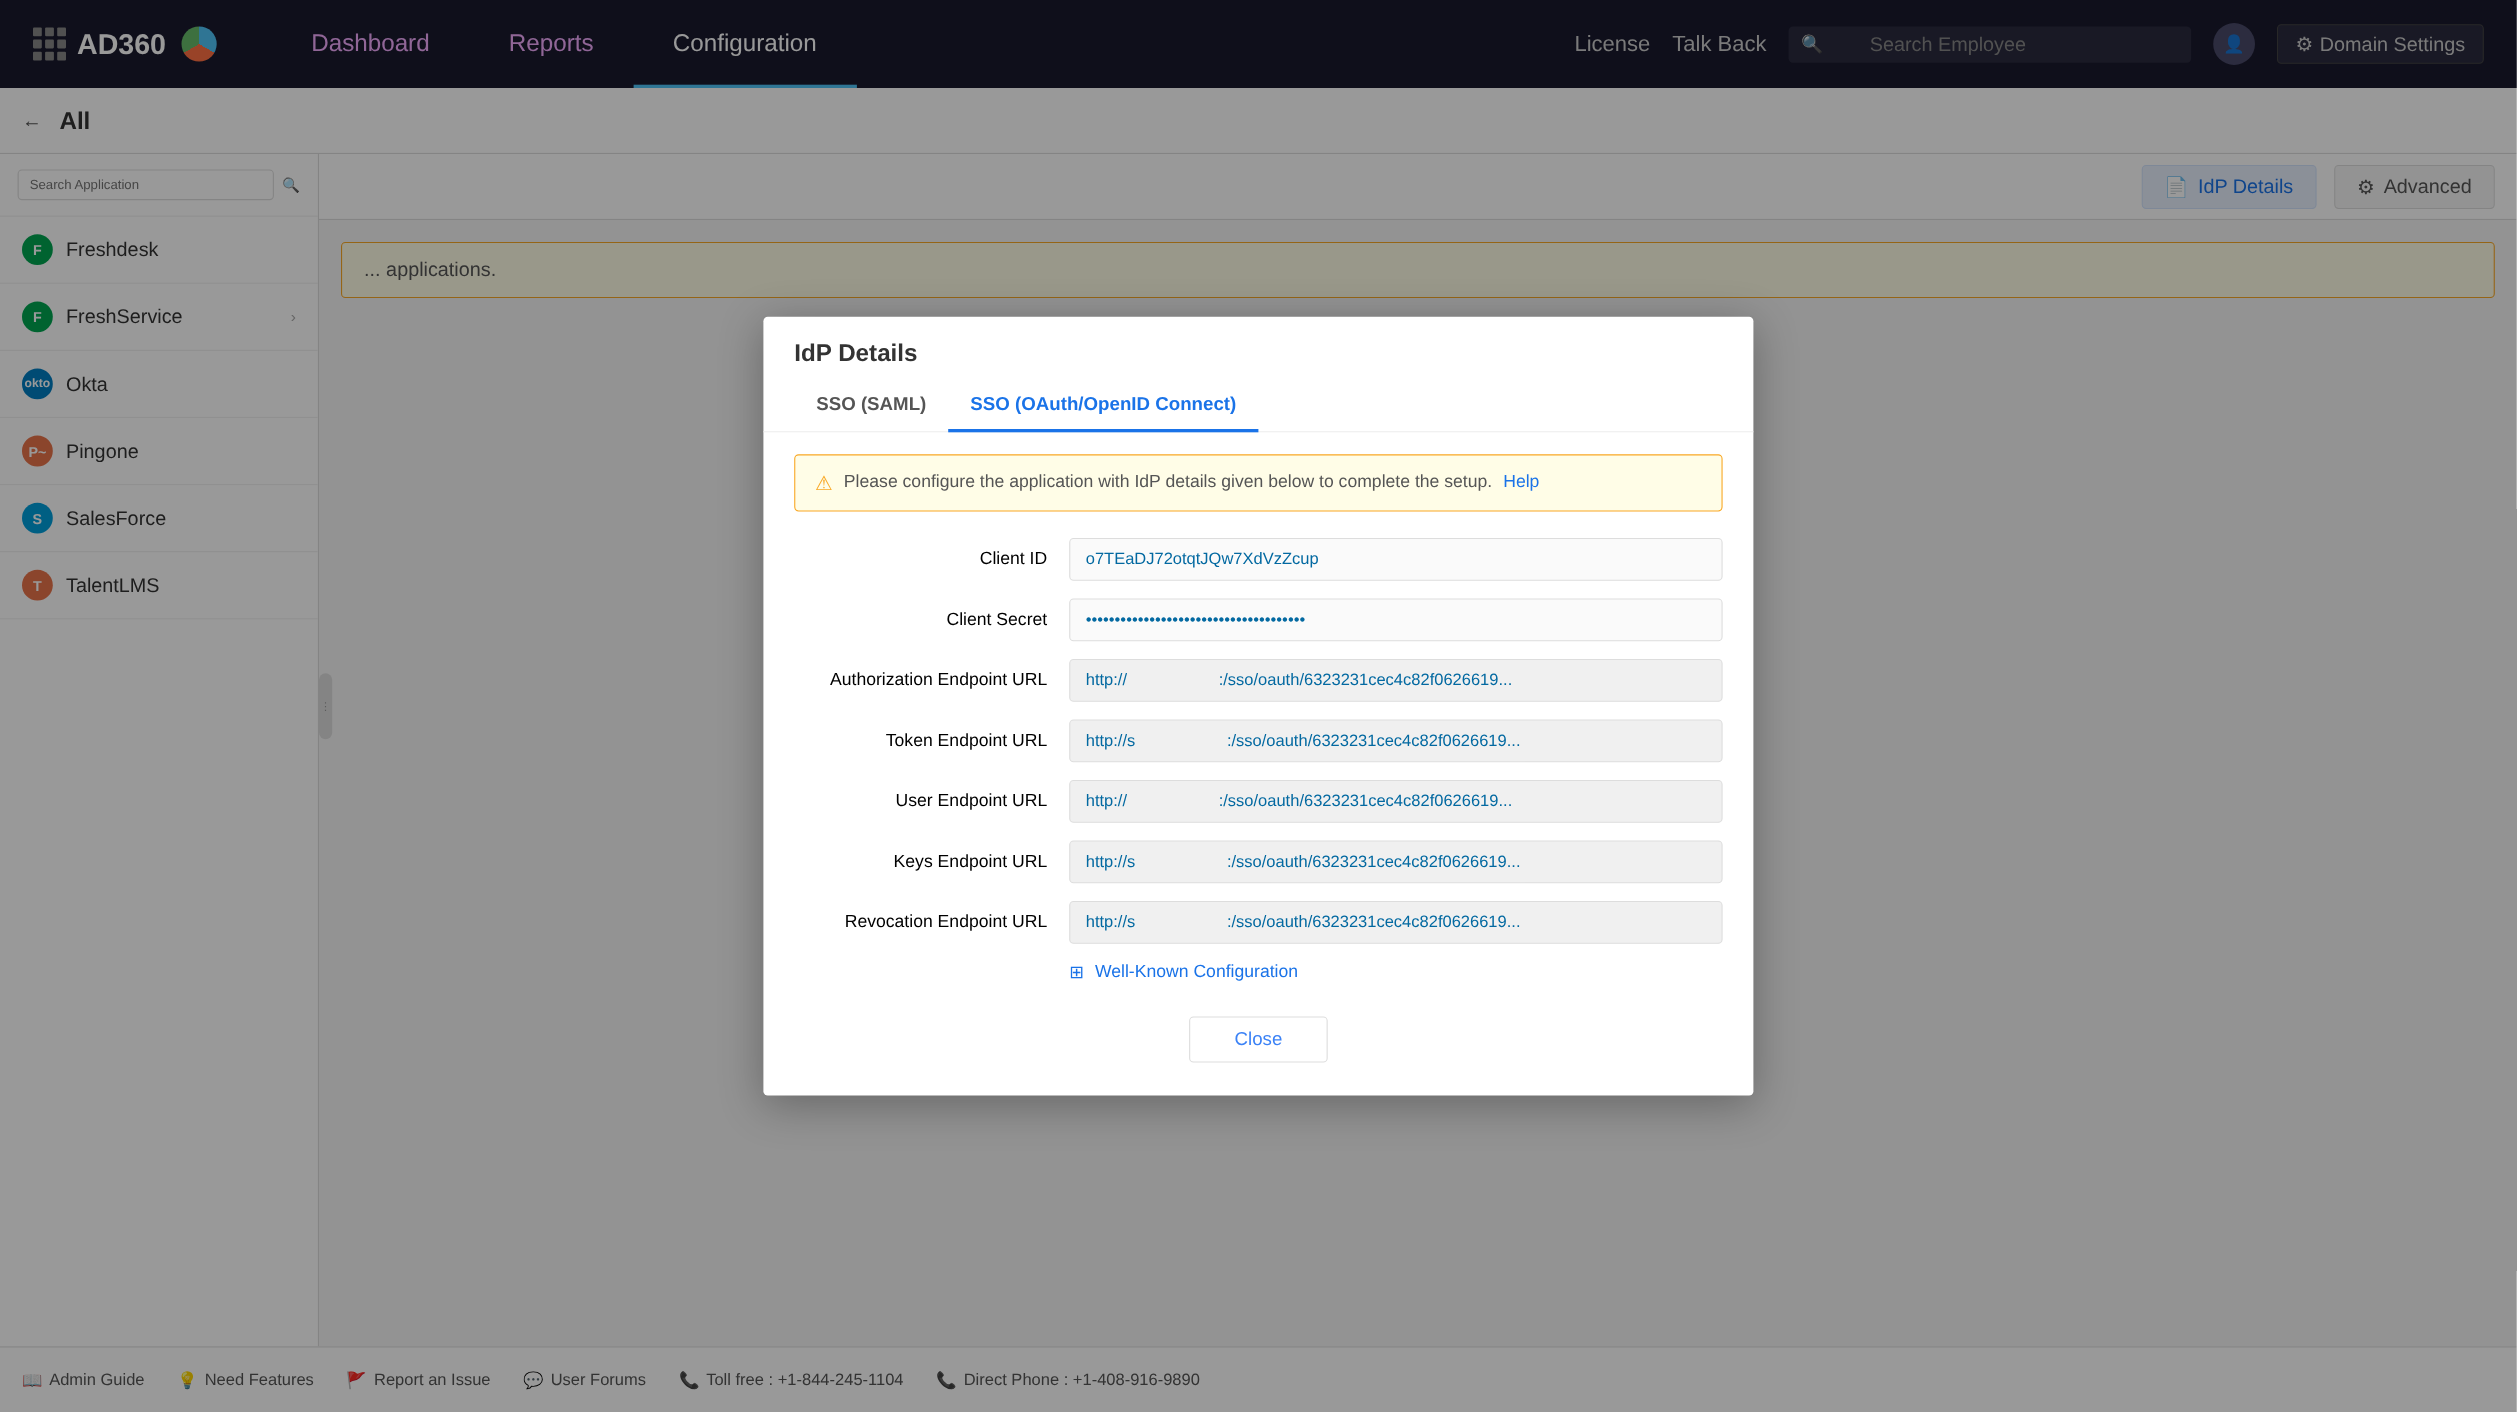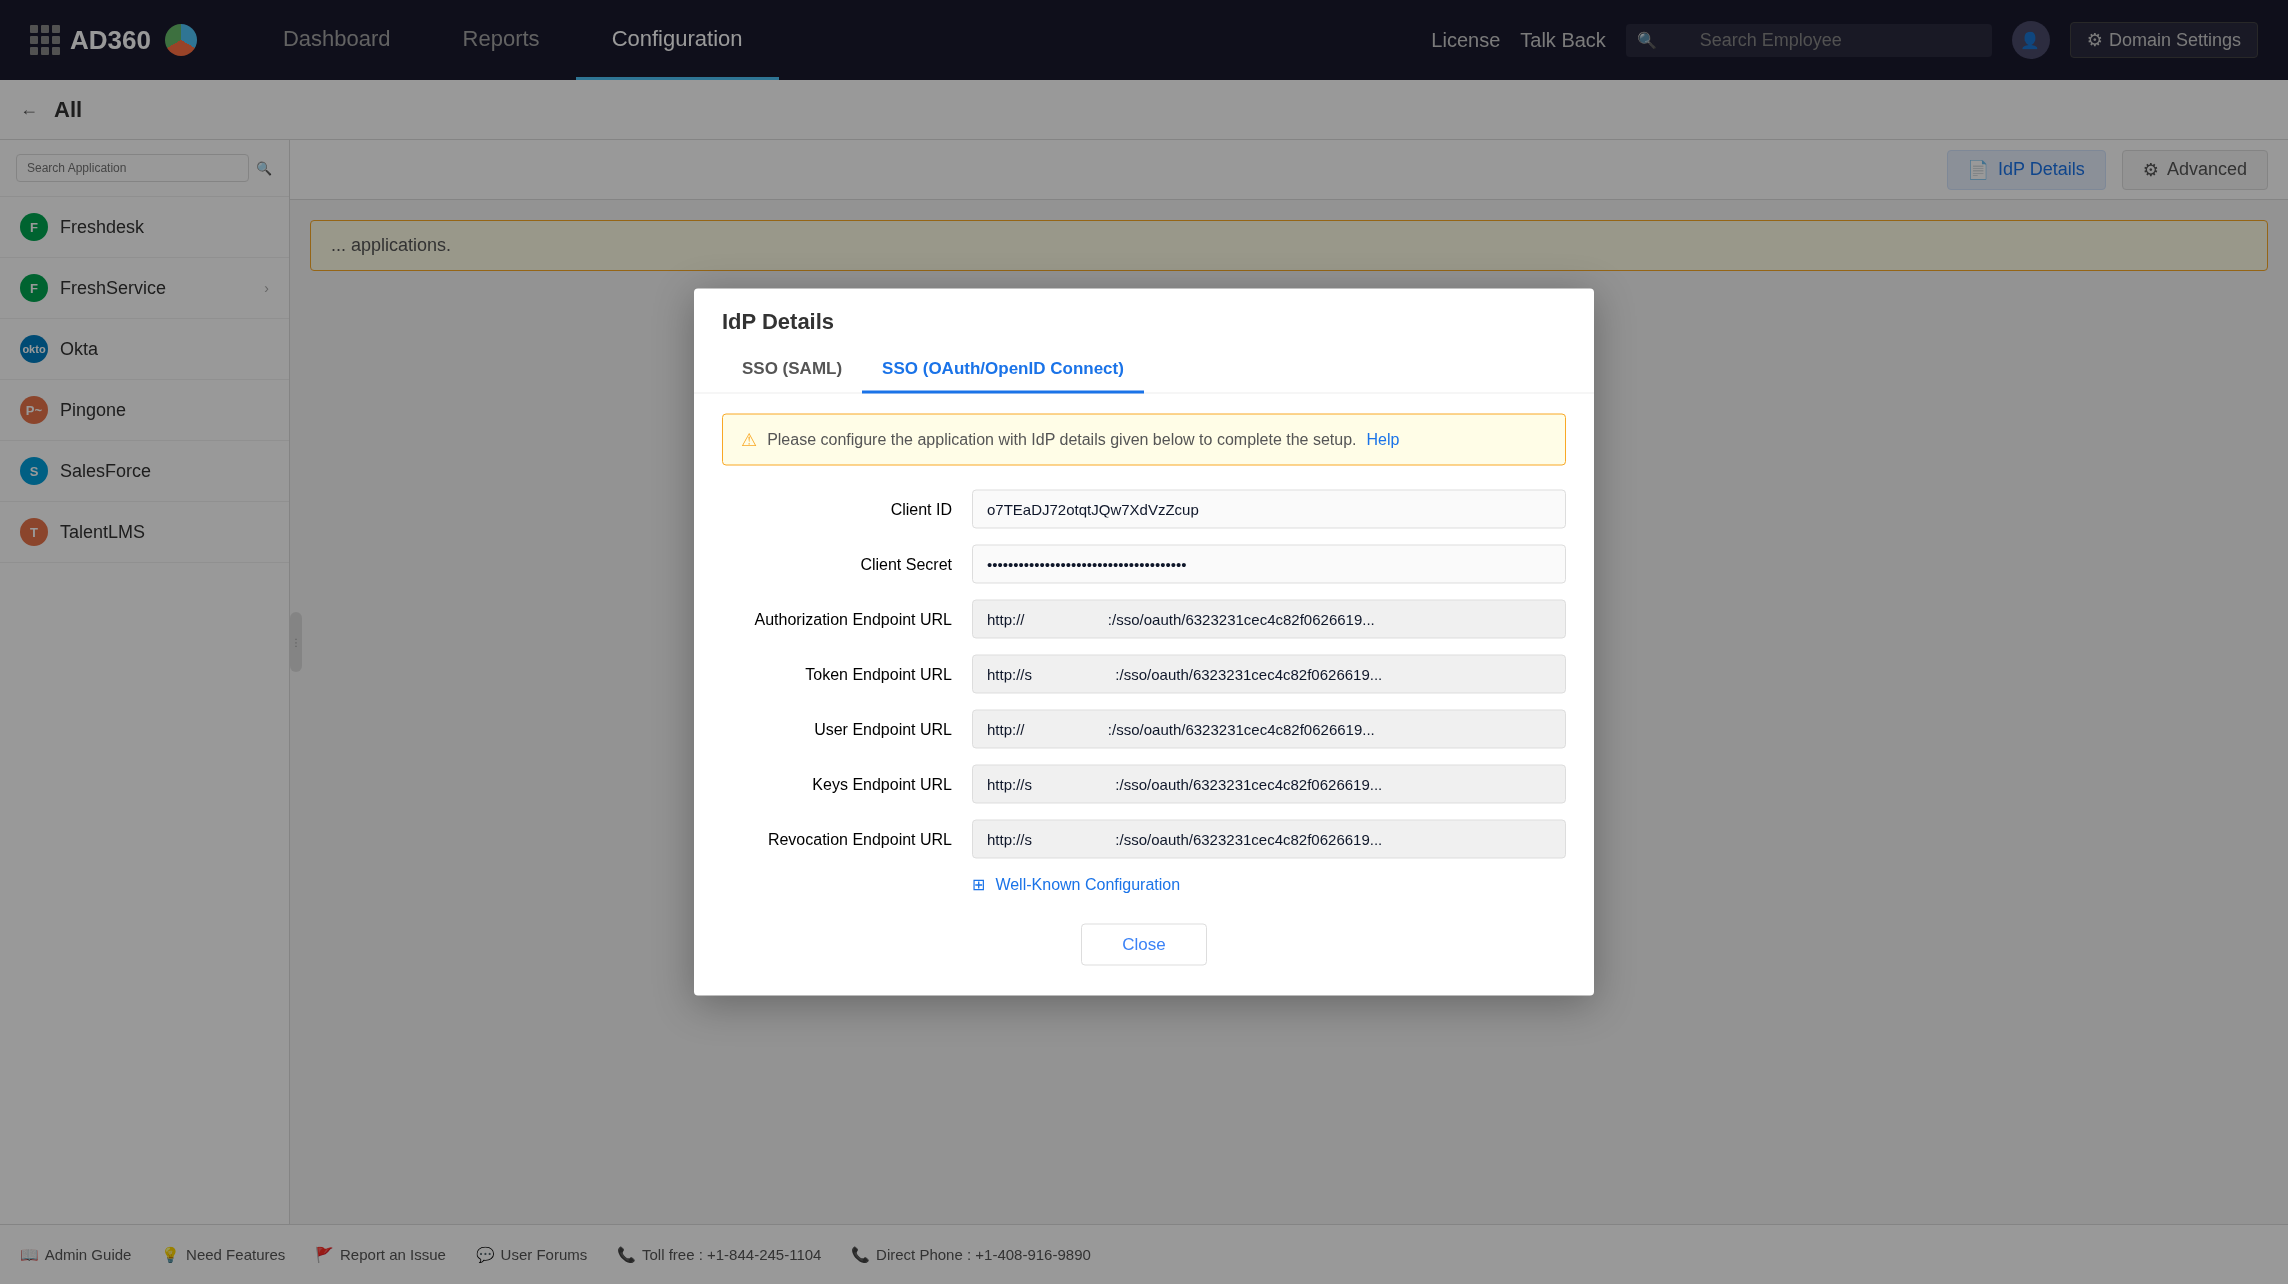--- a/index.html
+++ b/index.html
@@ -16,21 +16,21 @@
     .logo-grid { display: grid; grid-template-columns: repeat(3,8px); gap: 3px; }
     .logo-grid span { width: 8px; height: 8px; background: #888; border-radius: 1px; display: block; }
     .logo-text { color: white; font-size: 26px; font-weight: bold; }
     .logo-circle {
       width: 32px; height: 32px; border-radius: 50%;
       background: conic-gradient(#4fc3f7 0deg 120deg, #ff7043 120deg 240deg, #66bb6a 240deg 360deg);
       margin-left: 4px;
     }
     .nav-items { display: flex; align-items: center; gap: 0; margin-left: 20px; height: 100%; }
     .nav-item {
-      color: #a3a3a3; font-size: 22px; padding: 0 36px; height: 100%;
+      color: #f0abfc; font-size: 22px; padding: 0 36px; height: 100%;
       display: flex; align-items: center; cursor: pointer; border-bottom: 3px solid transparent;
     }
     .nav-item.active { color: white; border-bottom: 3px solid #4fc3f7; }
     .nav-right { margin-left: auto; display: flex; align-items: center; gap: 20px; padding-right: 30px; }
     .nav-link { color: #ccc; font-size: 20px; cursor: pointer; }
     .search-box {
       display: flex; align-items: center; background: #2a2a3e; border-radius: 4px;
       padding: 6px 12px; gap: 8px;
     }
     .search-box input {
@@ -145,21 +145,21 @@
     .warning-bar a { color: #1a73e8; text-decoration: none; }
     .warning-icon { color: #f9a825; font-size: 18px; }
     .form-row {
       display: flex; align-items: center; margin-bottom: 16px; gap: 20px;
     }
     .form-label {
       width: 230px; text-align: right; font-size: 16px; color: #000000; flex-shrink: 0;
     }
     .form-input {
       flex: 1; border: 1px solid #ddd; border-radius: 4px; padding: 10px 14px;
-      font-size: 15px; color: #0f172a; outline: none; background: #fafafa;
+      font-size: 15px; color: #0369a1; outline: none; background: #fafafa;
     }
     .well-known-link {
       display: flex; align-items: center; gap: 10px; color: #1a73e8;
       text-decoration: none; font-size: 16px; margin-left: 250px; margin-top: 8px;
       cursor: pointer;
     }
     .modal-footer {
       display: flex; justify-content: center; padding: 10px 28px 0;
     }
     .close-btn {

